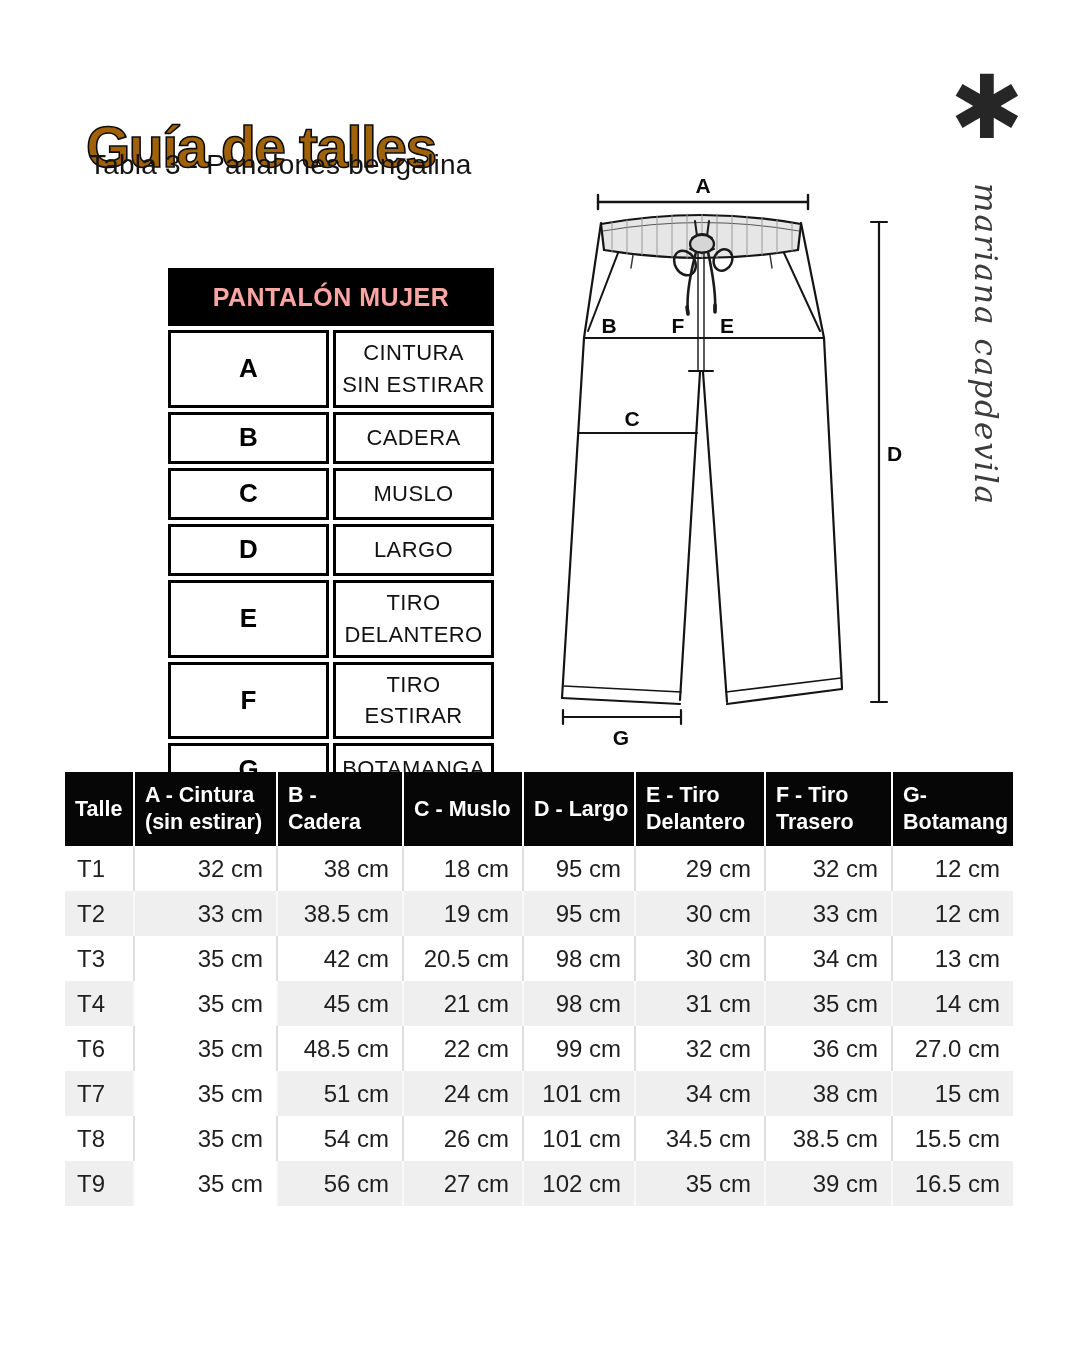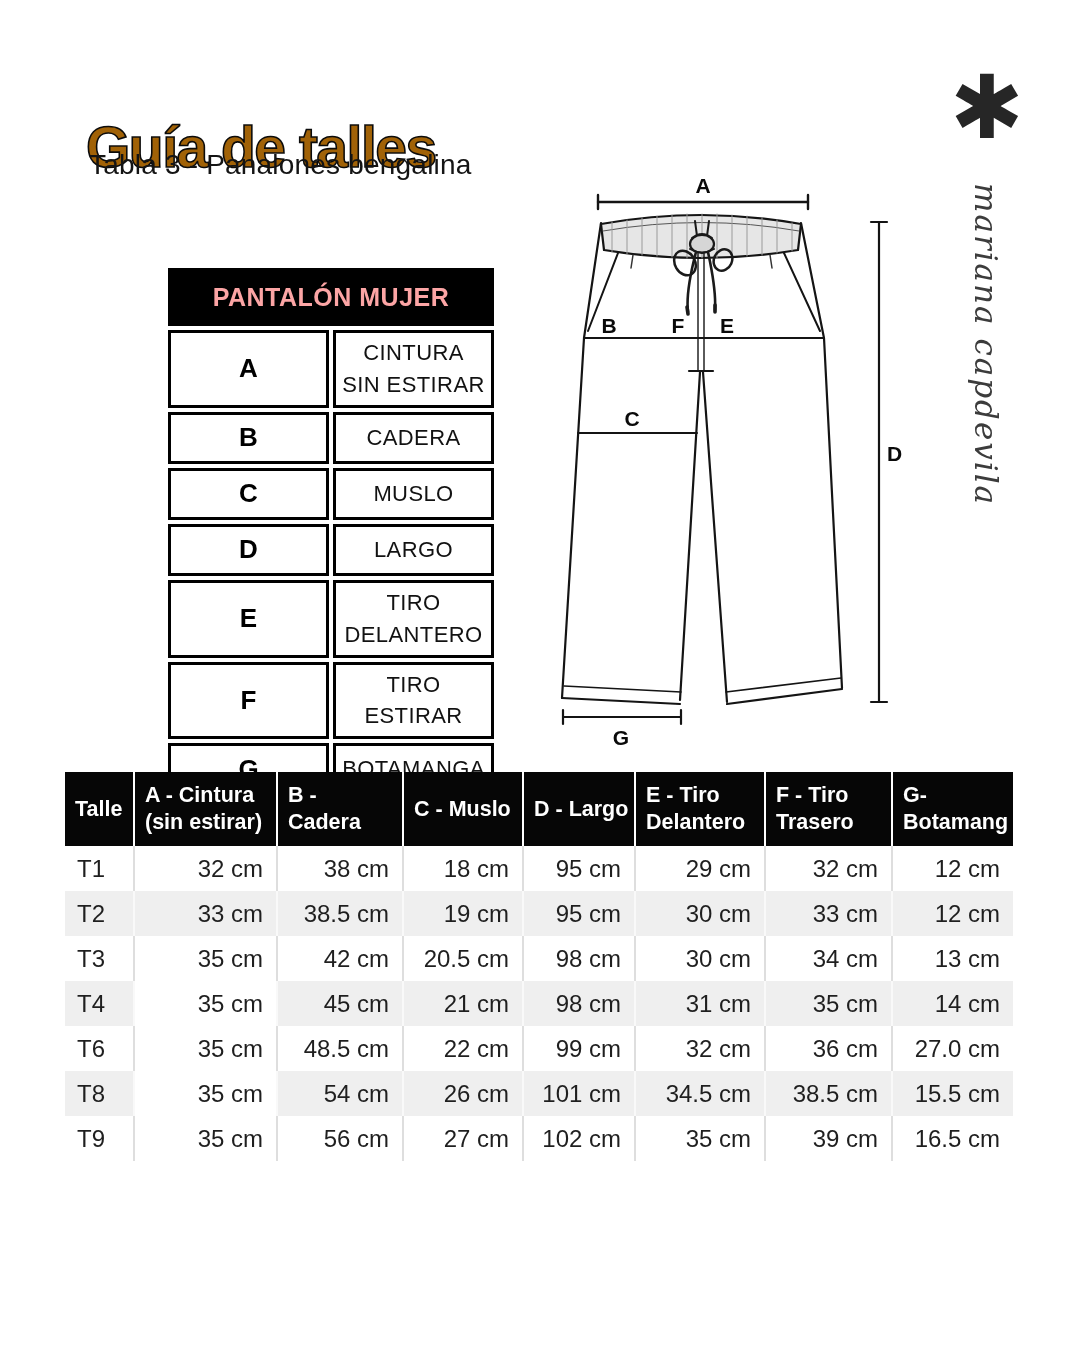--- a/index.html
+++ b/index.html
@@ -292,20 +292,30 @@
         <td class="talle">T6</td>
         <td>35 cm</td>
         <td>48.5 cm</td>
         <td>22 cm</td>
         <td>99 cm</td>
         <td>32 cm</td>
         <td>36 cm</td>
         <td>27.0 cm</td>
       </tr>
       <tr>
+        <td class="talle">T7</td>
+        <td>35 cm</td>
+        <td>51 cm</td>
+        <td>24 cm</td>
+        <td>101 cm</td>
+        <td>34 cm</td>
+        <td>38 cm</td>
+        <td>15 cm</td>
+      </tr>
+      <tr>
         <td class="talle">T8</td>
         <td>35 cm</td>
         <td>54 cm</td>
         <td>26 cm</td>
         <td>101 cm</td>
         <td>34.5 cm</td>
         <td>38.5 cm</td>
         <td>15.5 cm</td>
       </tr>
       <tr>

